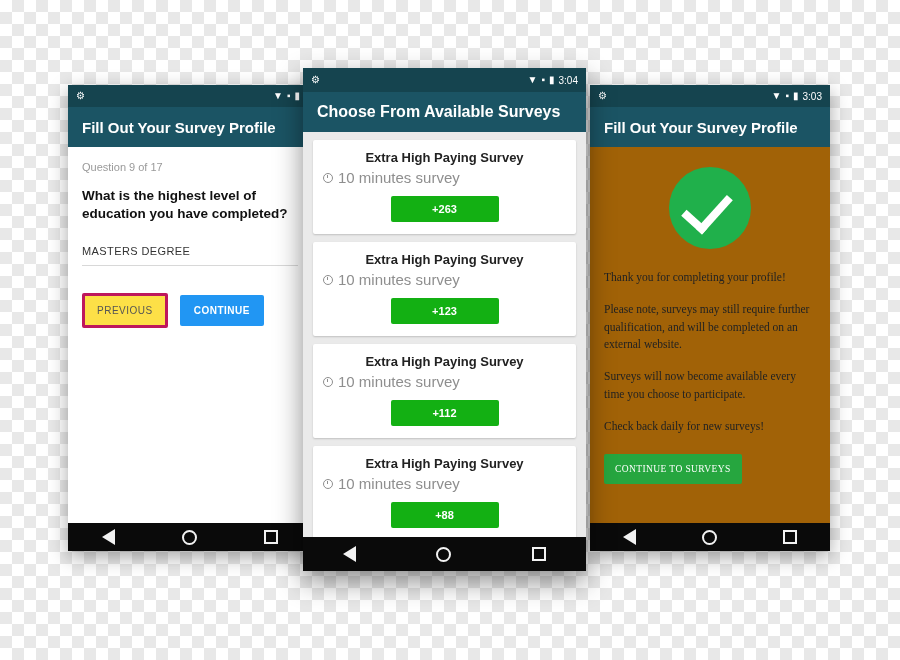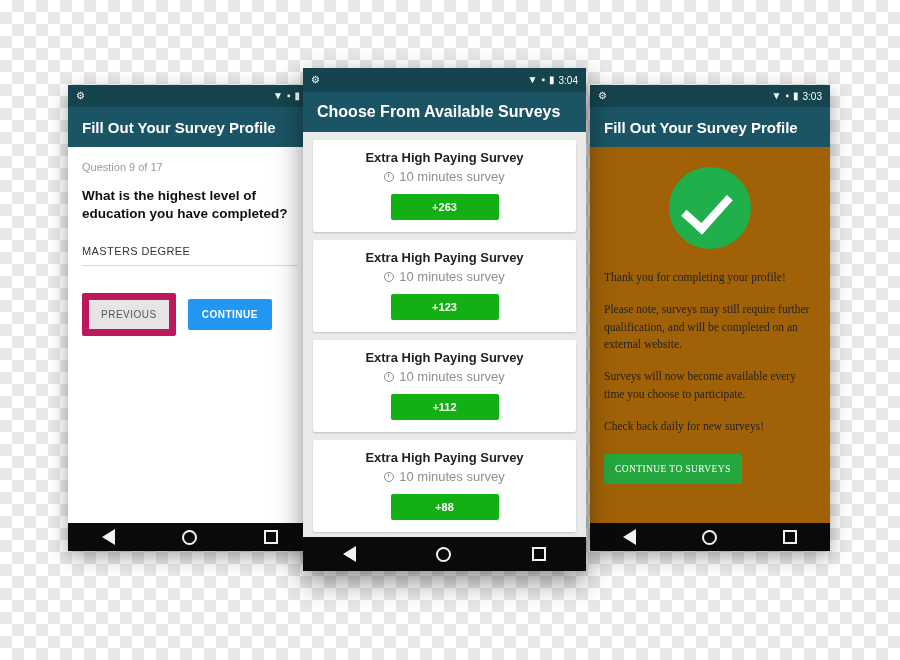--- a/index.html
+++ b/index.html
@@ -127,22 +127,22 @@
     padding-bottom: 8px;
     border-bottom: 1px solid #d8d8d8;
     margin-bottom: 27px;
   }
   .q-buttons {
     display: flex;
     align-items: center;
     gap: 12px;
   }
   .btn-prev {
-    border: 7px solid #be185d;
-    background: #e5e5e5;
+    border: 3px solid #be185d;
+    background: #fde047;
     color: #555;
     font-size: 10px;
     letter-spacing: 0.5px;
     padding: 9px 12px;
     border-radius: 2px;
   }
   .btn-continue {
     background: #2196f3;
     color: #ffffff;
     font-size: 10px;
@@ -231,26 +231,26 @@
     text-align: center;
     box-sizing: border-box;
   }
   .survey-title {
     font-size: 13px;
     font-weight: bold;
     color: #222;
     margin-bottom: 4px;
   }
   .survey-sub {
-    font-size: 13px;
+    font-size: 15px;
     color: #8e8e8e;
     margin-bottom: 10px;
     display: flex;
     align-items: center;
-    justify-content: center;
+    justify-content: flex-start;
     gap: 5px;
   }
   .clock-icon {
     display: inline-block;
     width: 8px; height: 8px;
     border: 1px solid #8e8e8e;
     border-radius: 50%;
     position: relative;
   }
   .clock-icon:after {

